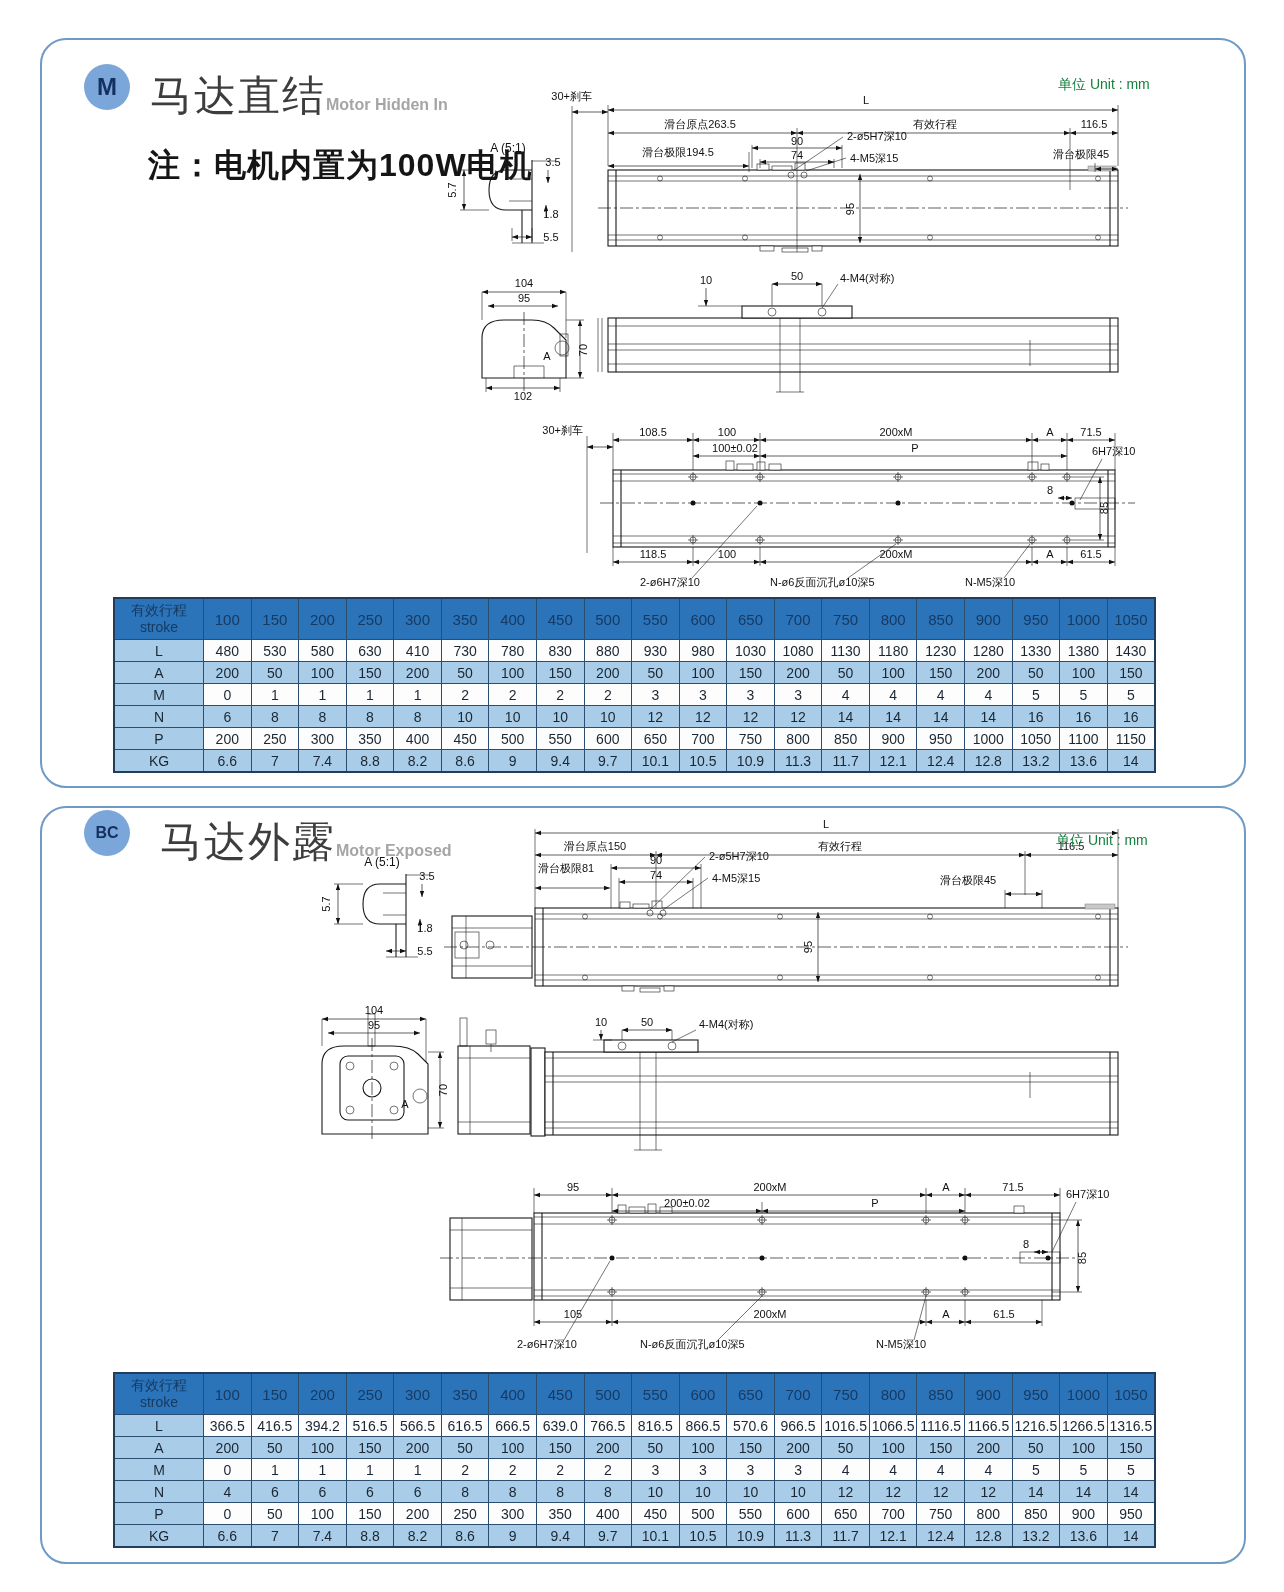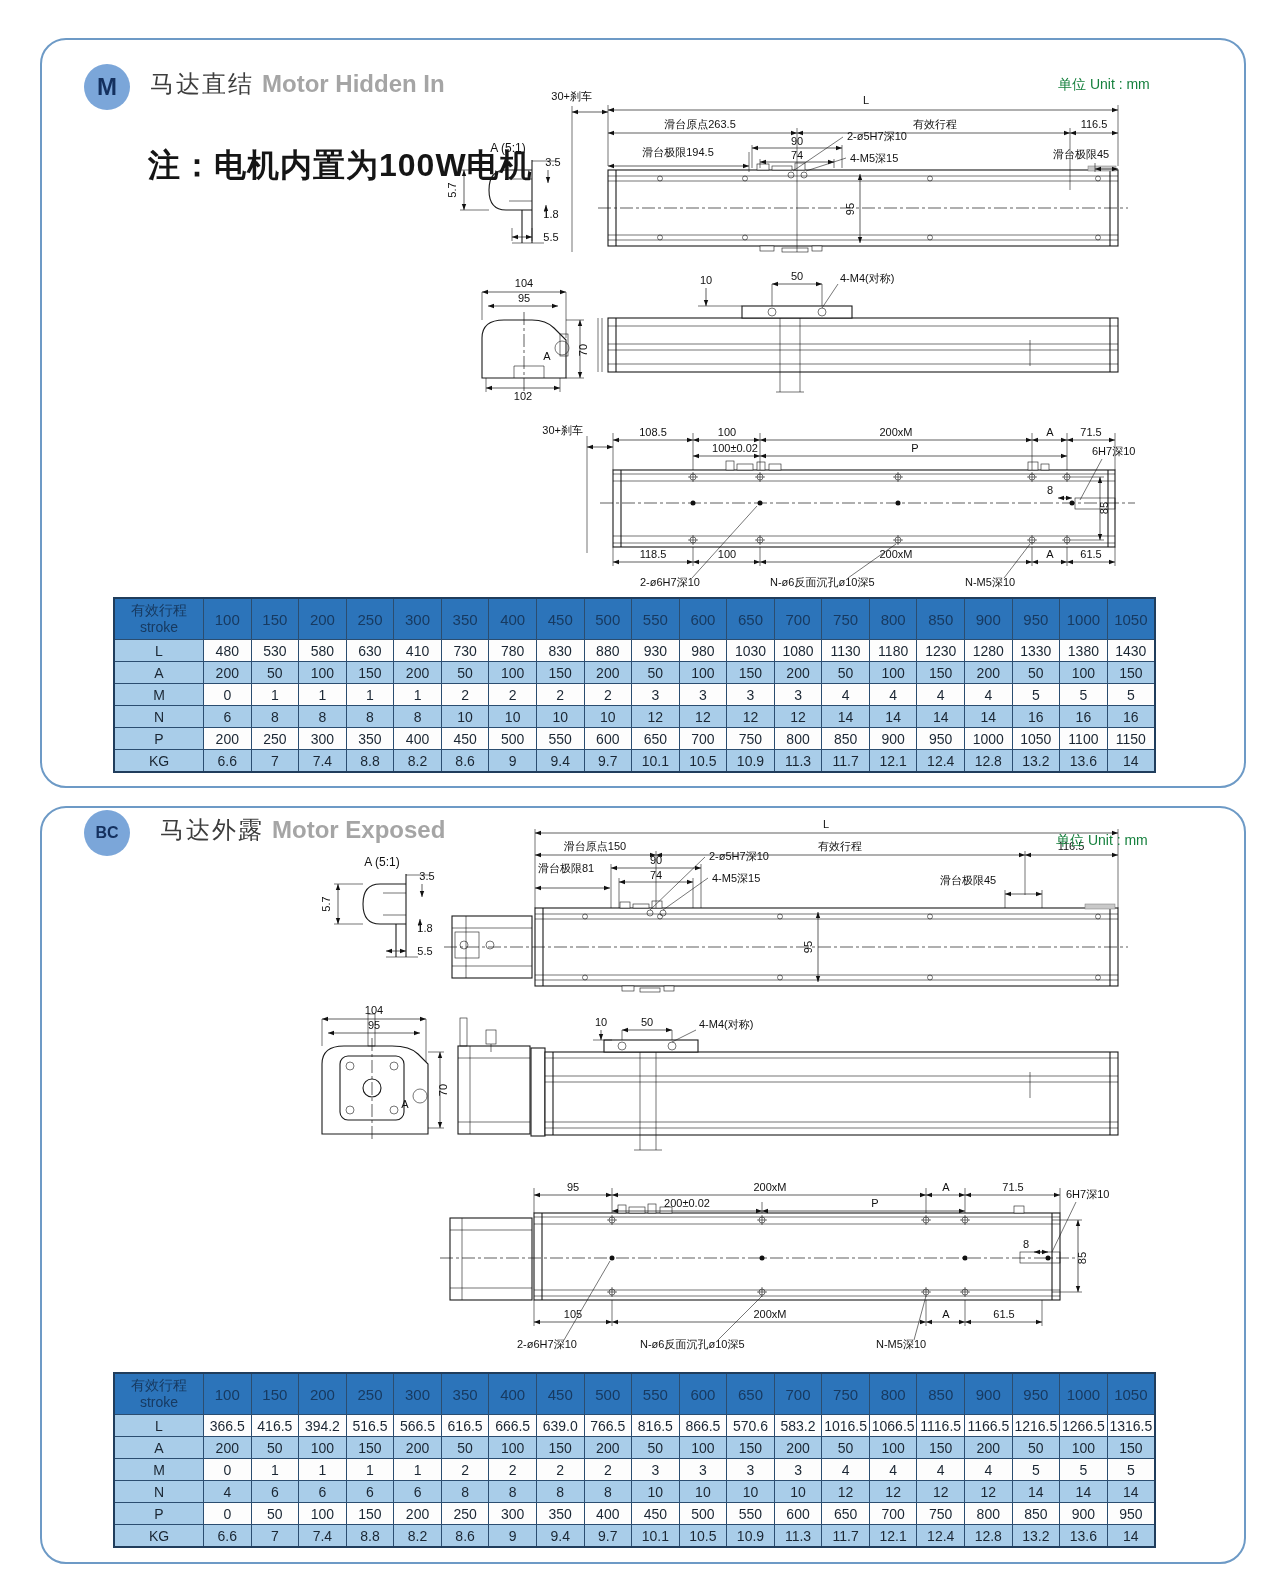--- a/index.html
+++ b/index.html
@@ -7,22 +7,22 @@
   .panel{position:absolute;left:40px;width:1202px;border:2px solid #6d9ac6;border-radius:26px;background:#fff;z-index:0;}
   #panel-m{top:38px;height:746px;}
   #panel-bc{top:806px;height:754px;}
   .badge{position:absolute;z-index:3;width:46px;height:46px;border-radius:50%;background:#7ba6d9;color:#14305e;
          font-weight:bold;text-align:center;line-height:46px;font-size:24px;}
   #badge-m{left:84px;top:64px;}
   #badge-bc{left:84px;top:810px;font-size:16px;}
   .titlerow{position:absolute;z-index:3;white-space:nowrap;}
   #title-m{left:150px;top:68px;}
   #title-bc{left:160px;top:814px;}
-  .t-cn{font-size:24px;color:#3d3d3d;letter-spacing:2px;}
-  .t-en{font-size:24px;font-weight:bold;color:#a5a5a5;margin-left:8px;}
+  .t-cn{font-size:42px;color:#3d3d3d;letter-spacing:2px;}
+  .t-en{font-size:16px;font-weight:bold;color:#a5a5a5;}
   .note{position:absolute;z-index:3;left:148px;top:110px;font-size:32px;font-weight:bold;color:#151515;letter-spacing:1px;margin-top:34px;}
   .unit{position:absolute;z-index:3;font-size:14px;color:#15803d;}
   #unit-m{left:1058px;top:76px;}
   #unit-bc{left:1056px;top:832px;}
   #dwg{position:absolute;left:0;top:0;z-index:1;pointer-events:none;}
   .tablebox{position:absolute;z-index:3;left:113px;width:1043px;}
   #table-m{top:597px;}
   #table-bc{top:1372px;}
   table.spec{border-collapse:collapse;width:100%;table-layout:fixed;border:2px solid #203d5c;}
   table.spec td{border:1px solid #2b4d70;text-align:center;font-size:14px;color:#1a2633;height:21px;padding:0;
@@ -669,21 +669,21 @@
           <td class="white">394.2</td>
           <td class="white">516.5</td>
           <td class="white">566.5</td>
           <td class="white">616.5</td>
           <td class="white">666.5</td>
           <td class="white">639.0</td>
           <td class="white">766.5</td>
           <td class="white">816.5</td>
           <td class="white">866.5</td>
           <td class="white">570.6</td>
-          <td class="white">583.2</td>
+          <td class="white">966.5</td>
           <td class="white">1016.5</td>
           <td class="white">1066.5</td>
           <td class="white">1116.5</td>
           <td class="white">1166.5</td>
           <td class="white">1216.5</td>
           <td class="white">1266.5</td>
           <td class="white">1316.5</td>
         </tr>
         <tr>
           <td class="lbl">A</td>

